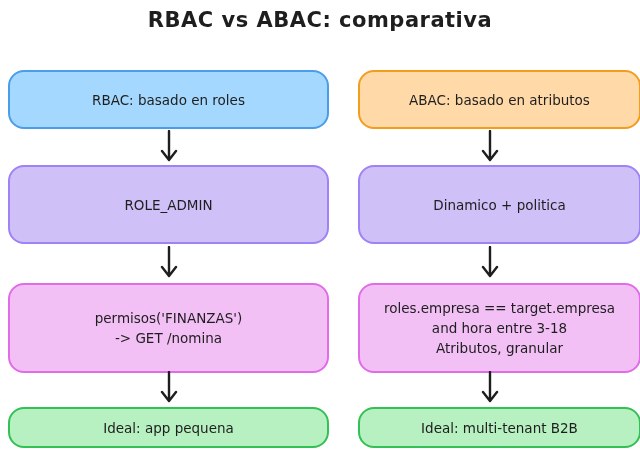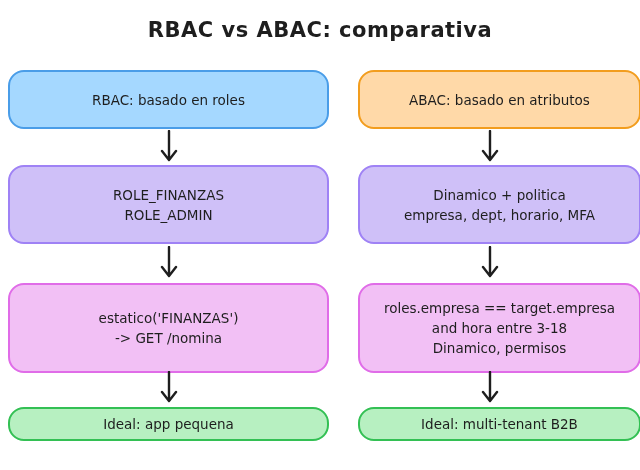--- a/index.html
+++ b/index.html
@@ -1,37 +1,37 @@
 <!DOCTYPE html>
 <html style="--text: #1e1e1e; --arrow: #1e1e1e; --blue_fill: #a5d8ff; --blue_stroke: #4a9de8; --orange_fill: #ffd9a8; --orange_stroke: #f29d1e; --purple_fill: #cfc0f8; --purple_stroke: #9f82f5; --pink_fill: #f2c0f5; --pink_stroke: #e06ce8; --green_fill: #b7f0c1; --green_stroke: #33c054;"><head>
 <meta charset="utf-8">
 <style>
   html,body{margin:0;padding:0;background:#ffffff;}
   .canvas{
     position:relative;width:640px;height:470px;background:#ffffff;overflow:hidden;
     font-family:"DejaVu Sans",sans-serif;color:var(--text,#1e1e1e);
   }
   .title{
-    position:absolute;top:18px;left:0;width:100%;margin:0;
+    position:absolute;top:8px;left:0;width:100%;margin:0;
     text-align:center;font-size:21px;font-weight:600;letter-spacing:0.5px;
     color:var(--text,#1e1e1e);
   }
   .node{
     position:absolute;box-sizing:border-box;
     border:2.2px solid #888;border-radius:16px;
     display:flex;flex-direction:column;align-items:center;justify-content:center;
     text-align:center;font-size:13.5px;line-height:20px;
   }
   .node .line{white-space:nowrap;}
   .col-l{left:8px;width:321px;}
   .col-r{left:358px;width:283px;}
   .row1{top:70px;height:59px;}
   .row2{top:165px;height:79px;}
   .row3{top:283px;height:90px;}
-  .row4{top:407px;height:34px;}
+  .row4{top:407px;height:41px;}
   .node-blue  {background:var(--blue_fill);  border-color:var(--blue_stroke);}
   .node-orange{background:var(--orange_fill);border-color:var(--orange_stroke);}
   .node-purple{background:var(--purple_fill);border-color:var(--purple_stroke);}
   .node-pink  {background:var(--pink_fill);  border-color:var(--pink_stroke);}
   .node-green {background:var(--green_fill); border-color:var(--green_stroke);}
   .arrow{position:absolute;width:22px;height:34px;}
   .arrow svg{display:block;width:22px;height:34px;}
   .arrow path{stroke:var(--arrow,#1e1e1e);stroke-width:2.4;fill:none;
     stroke-linecap:round;stroke-linejoin:round;}
   .ax-l{left:158px;} .ax-r{left:479px;}
@@ -42,46 +42,44 @@
 
 <div class="canvas">
 
   <h1 class="title">RBAC vs ABAC: comparativa</h1>
 
   <div class="node node-blue col-l row1">
     <div class="line">RBAC: basado en roles</div>
   </div>
 
   <div class="node node-purple col-l row2">
-    <div class="line">ROLE_FINANZAS</div>
     <div class="line">ROLE_ADMIN</div>
   </div>
 
   <div class="node node-pink col-l row3">
-    <div class="line">estatico('FINANZAS')</div>
+    <div class="line">permisos('FINANZAS')</div>
     <div class="line">-&gt; GET /nomina</div>
   </div>
 
   <div class="node node-green col-l row4">
     <div class="line">Ideal: app pequena</div>
   </div>
 
   <div class="node node-orange col-r row1">
     <div class="line">ABAC: basado en atributos</div>
   </div>
 
   <div class="node node-purple col-r row2">
     <div class="line">Dinamico + politica</div>
-    <div class="line">empresa, dept, horario, MFA</div>
   </div>
 
   <div class="node node-pink col-r row3">
     <div class="line">roles.empresa == target.empresa</div>
     <div class="line">and hora entre 3-18</div>
-    <div class="line">Dinamico, permisos</div>
+    <div class="line">Atributos, granular</div>
   </div>
 
   <div class="node node-green col-r row4">
     <div class="line">Ideal: multi-tenant B2B</div>
   </div>
 
   <div class="arrow ax-l ay1">
     <svg viewBox="0 0 22 34">
         <path d="M11 1 L11 29 M4 21 L11 30 L18 21"></path>
       </svg>

